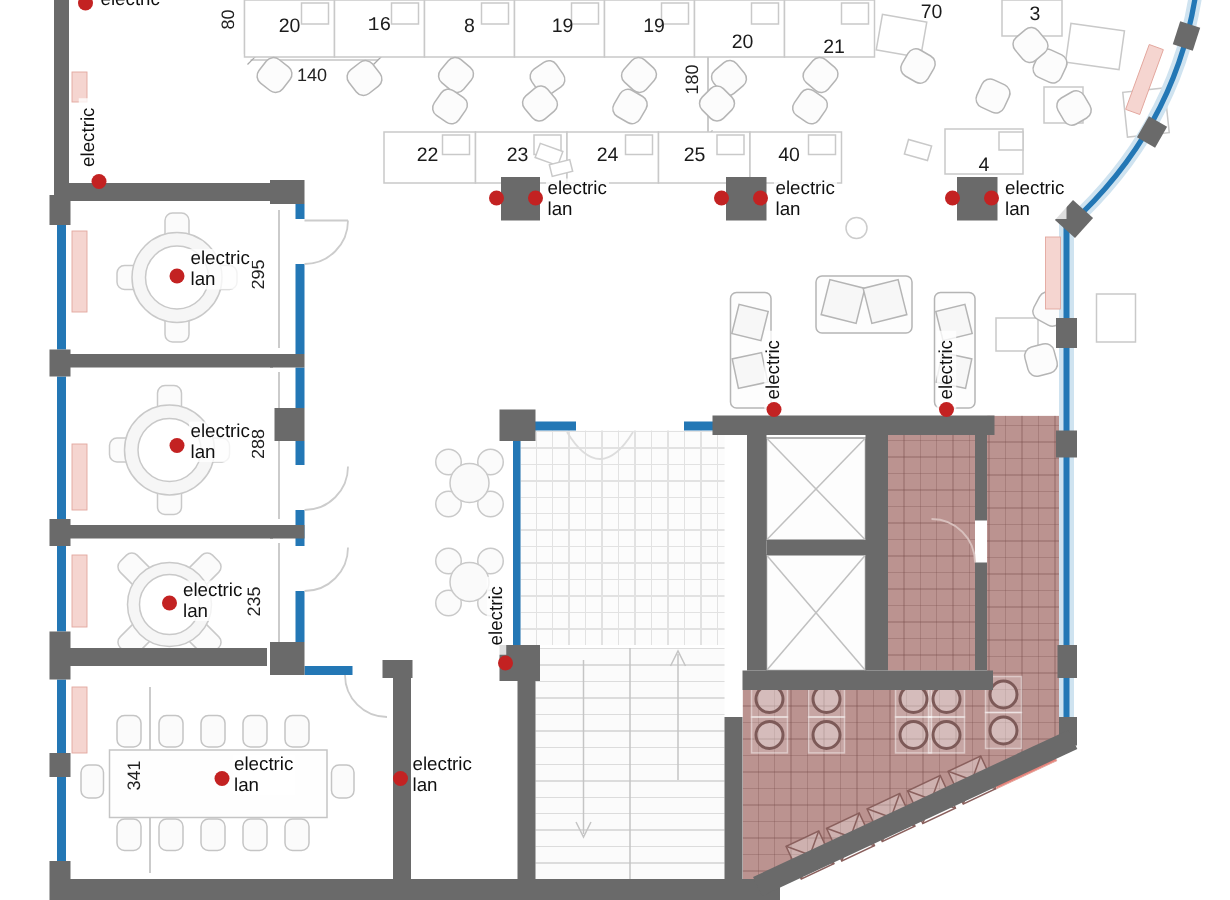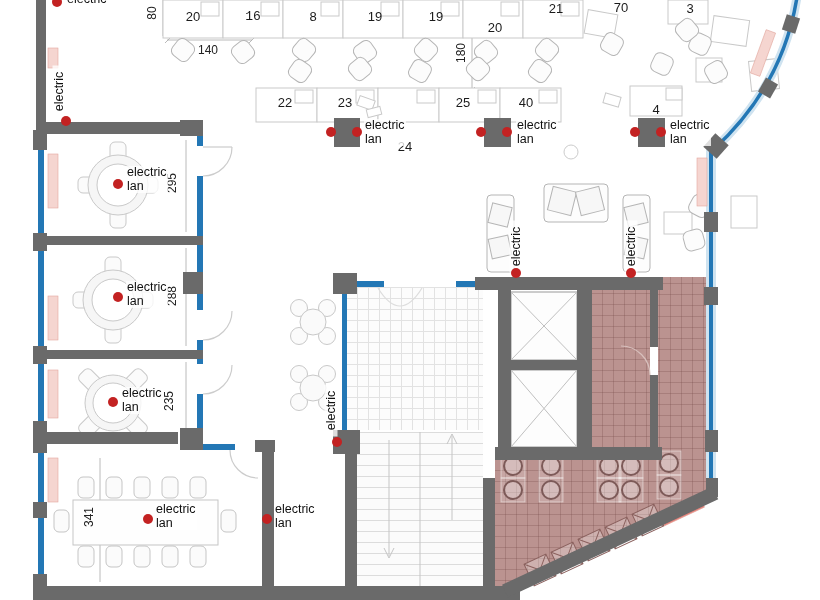--- a/index.html
+++ b/index.html
@@ -428,26 +428,26 @@
       <rect x="638" y="118" width="27" height="29"></rect>
     </g>
   </svg>
 
   <div class="t" style="left:181px;top:9px;width:24px;">20</div>
   <div class="t" style="left:241px;top:9px;width:24px;font-family:Liberation Mono, monospace;">16</div>
   <div class="t" style="left:301px;top:9px;width:24px;">8</div>
   <div class="t" style="left:363px;top:9px;width:24px;">19</div>
   <div class="t" style="left:424px;top:9px;width:24px;">19</div>
   <div class="t" style="left:483px;top:20px;width:24px;">20</div>
-  <div class="t" style="left:544px;top:1px;width:24px;">21</div>
+  <div class="t" style="left:544px;top:23px;width:24px;">21</div>
   <div class="t" style="left:609px;top:0px;width:24px;">70</div>
   <div class="t" style="left:678px;top:1px;width:24px;">3</div>
   <div class="t" style="left:273px;top:95px;width:24px;">22</div>
   <div class="t" style="left:333px;top:95px;width:24px;">23</div>
-  <div class="t" style="left:393px;top:95px;width:24px;margin-top:44px;">24</div>
+  <div class="t" style="left:393px;top:95px;width:24px;">24</div>
   <div class="t" style="left:451px;top:95px;width:24px;">25</div>
   <div class="t" style="left:514px;top:95px;width:24px;">40</div>
   <div class="t" style="left:644px;top:102px;width:24px;">4</div>
 
   <div class="dim rot" style="left:137px;top:6px;width:30px;">80</div>
   <div class="dim" style="left:190px;top:43px;width:36px;">140</div>
   <div class="dim rot" style="left:446px;top:46px;width:30px;">180</div>
   <div class="dim rot" style="left:157px;top:176px;width:30px;">295</div>
   <div class="dim rot" style="left:157px;top:289px;width:30px;">288</div>
   <div class="dim rot" style="left:154px;top:394px;width:30px;">235</div>

